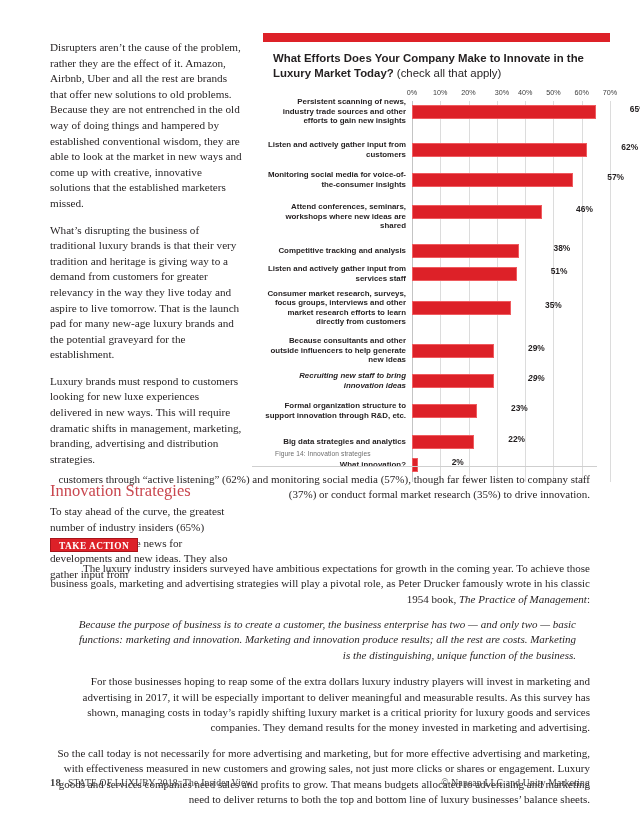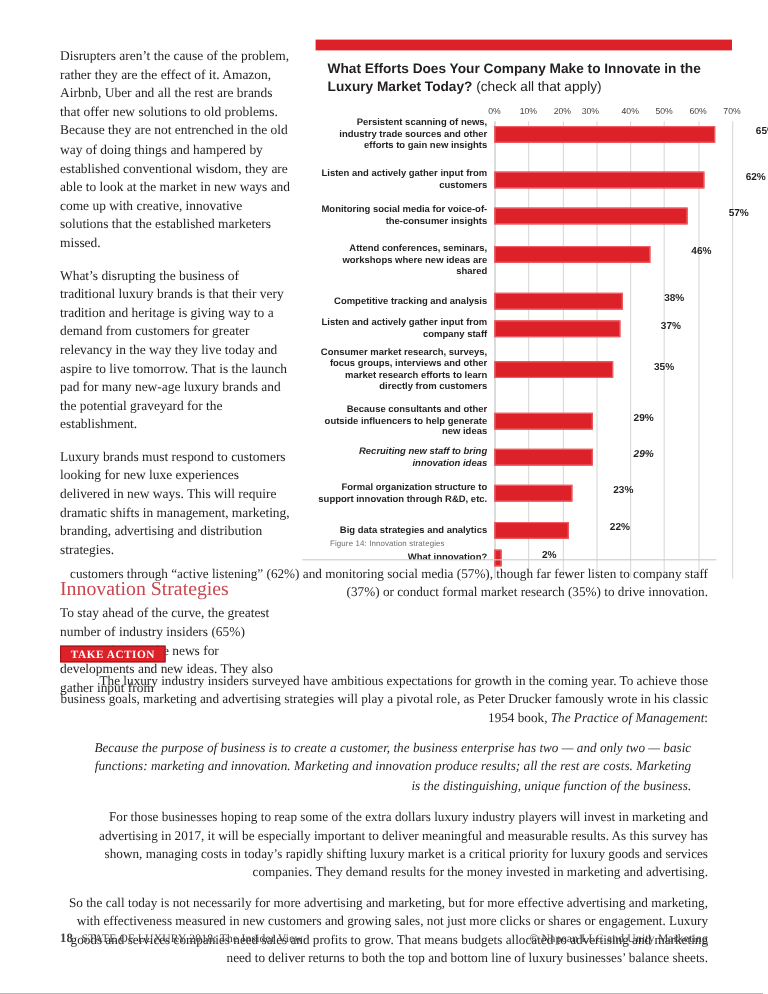--- a/index.html
+++ b/index.html
@@ -226,21 +226,21 @@
     <div class="chart-title">
       <span>What Efforts Does Your Company Make to Innovate in the Luxury Market Today?</span>
       <span class="sub">(check all that apply)</span>
     </div>
 
     <div class="chart-area">
       <div class="axis-row" id="axis-row">
           <span class="axis-tick" style="left: 0px;">0%</span>
           <span class="axis-tick" style="left: 28.2857px;">10%</span>
           <span class="axis-tick" style="left: 56.5714px;">20%</span>
-          <span class="axis-tick" style="left: 80px;">30%</span>
+          <span class="axis-tick" style="left: 90px;">30%</span>
           <span class="axis-tick" style="left: 113.143px;">40%</span>
           <span class="axis-tick" style="left: 141.429px;">50%</span>
           <span class="axis-tick" style="left: 169.714px;">60%</span>
           <span class="axis-tick" style="left: 198px;">70%</span>
         </div>
       <div class="plot" id="plot" style="height: 381px;">
           <div class="gridline zero" style="left: 0px;"></div>
           <div class="gridline" style="left: 28.2857px;"></div>
           <div class="gridline" style="left: 56.5714px;"></div>
           <div class="gridline" style="left: 84.8571px;"></div>
@@ -267,23 +267,23 @@
             <div class="cat-label" style="top: -3.1px;">Attend conferences, seminars, workshops where new ideas are shared</div>
             <div class="bar" style="width: 130.114px;"></div>
             <span class="bar-value" style="left: 136.114px;">46%</span>
           </div>
           <div class="bar-row" style="top: 143px;">
             <div class="cat-label" style="top: 1.7px;">Competitive tracking and analysis</div>
             <div class="bar" style="width: 107.486px;"></div>
             <span class="bar-value" style="left: 113.486px;">38%</span>
           </div>
           <div class="bar-row" style="top: 166px;">
-            <div class="cat-label" style="top: -3.1px;">Listen and actively gather input from company staff</div>
+            <div class="cat-label" style="top: -3.1px;">Listen and actively gather input from services staff</div>
             <div class="bar" style="width: 104.657px;"></div>
-            <span class="bar-value" style="left: 110.657px;">37%</span>
+            <span class="bar-value" style="left: 110.657px;">51%</span>
           </div>
           <div class="bar-row" style="top: 200px;">
             <div class="cat-label" style="top: -12.7px;">Consumer market research, surveys, focus groups, interviews and other market research efforts to learn directly from customers</div>
             <div class="bar" style="width: 99px;"></div>
             <span class="bar-value" style="left: 105px;">35%</span>
           </div>
           <div class="bar-row" style="top: 243px;">
             <div class="cat-label" style="top: -7.9px;">Because consultants and other outside influencers to help generate new ideas</div>
             <div class="bar" style="width: 82.0286px;"></div>
             <span class="bar-value" style="left: 88.0286px;">29%</span>

